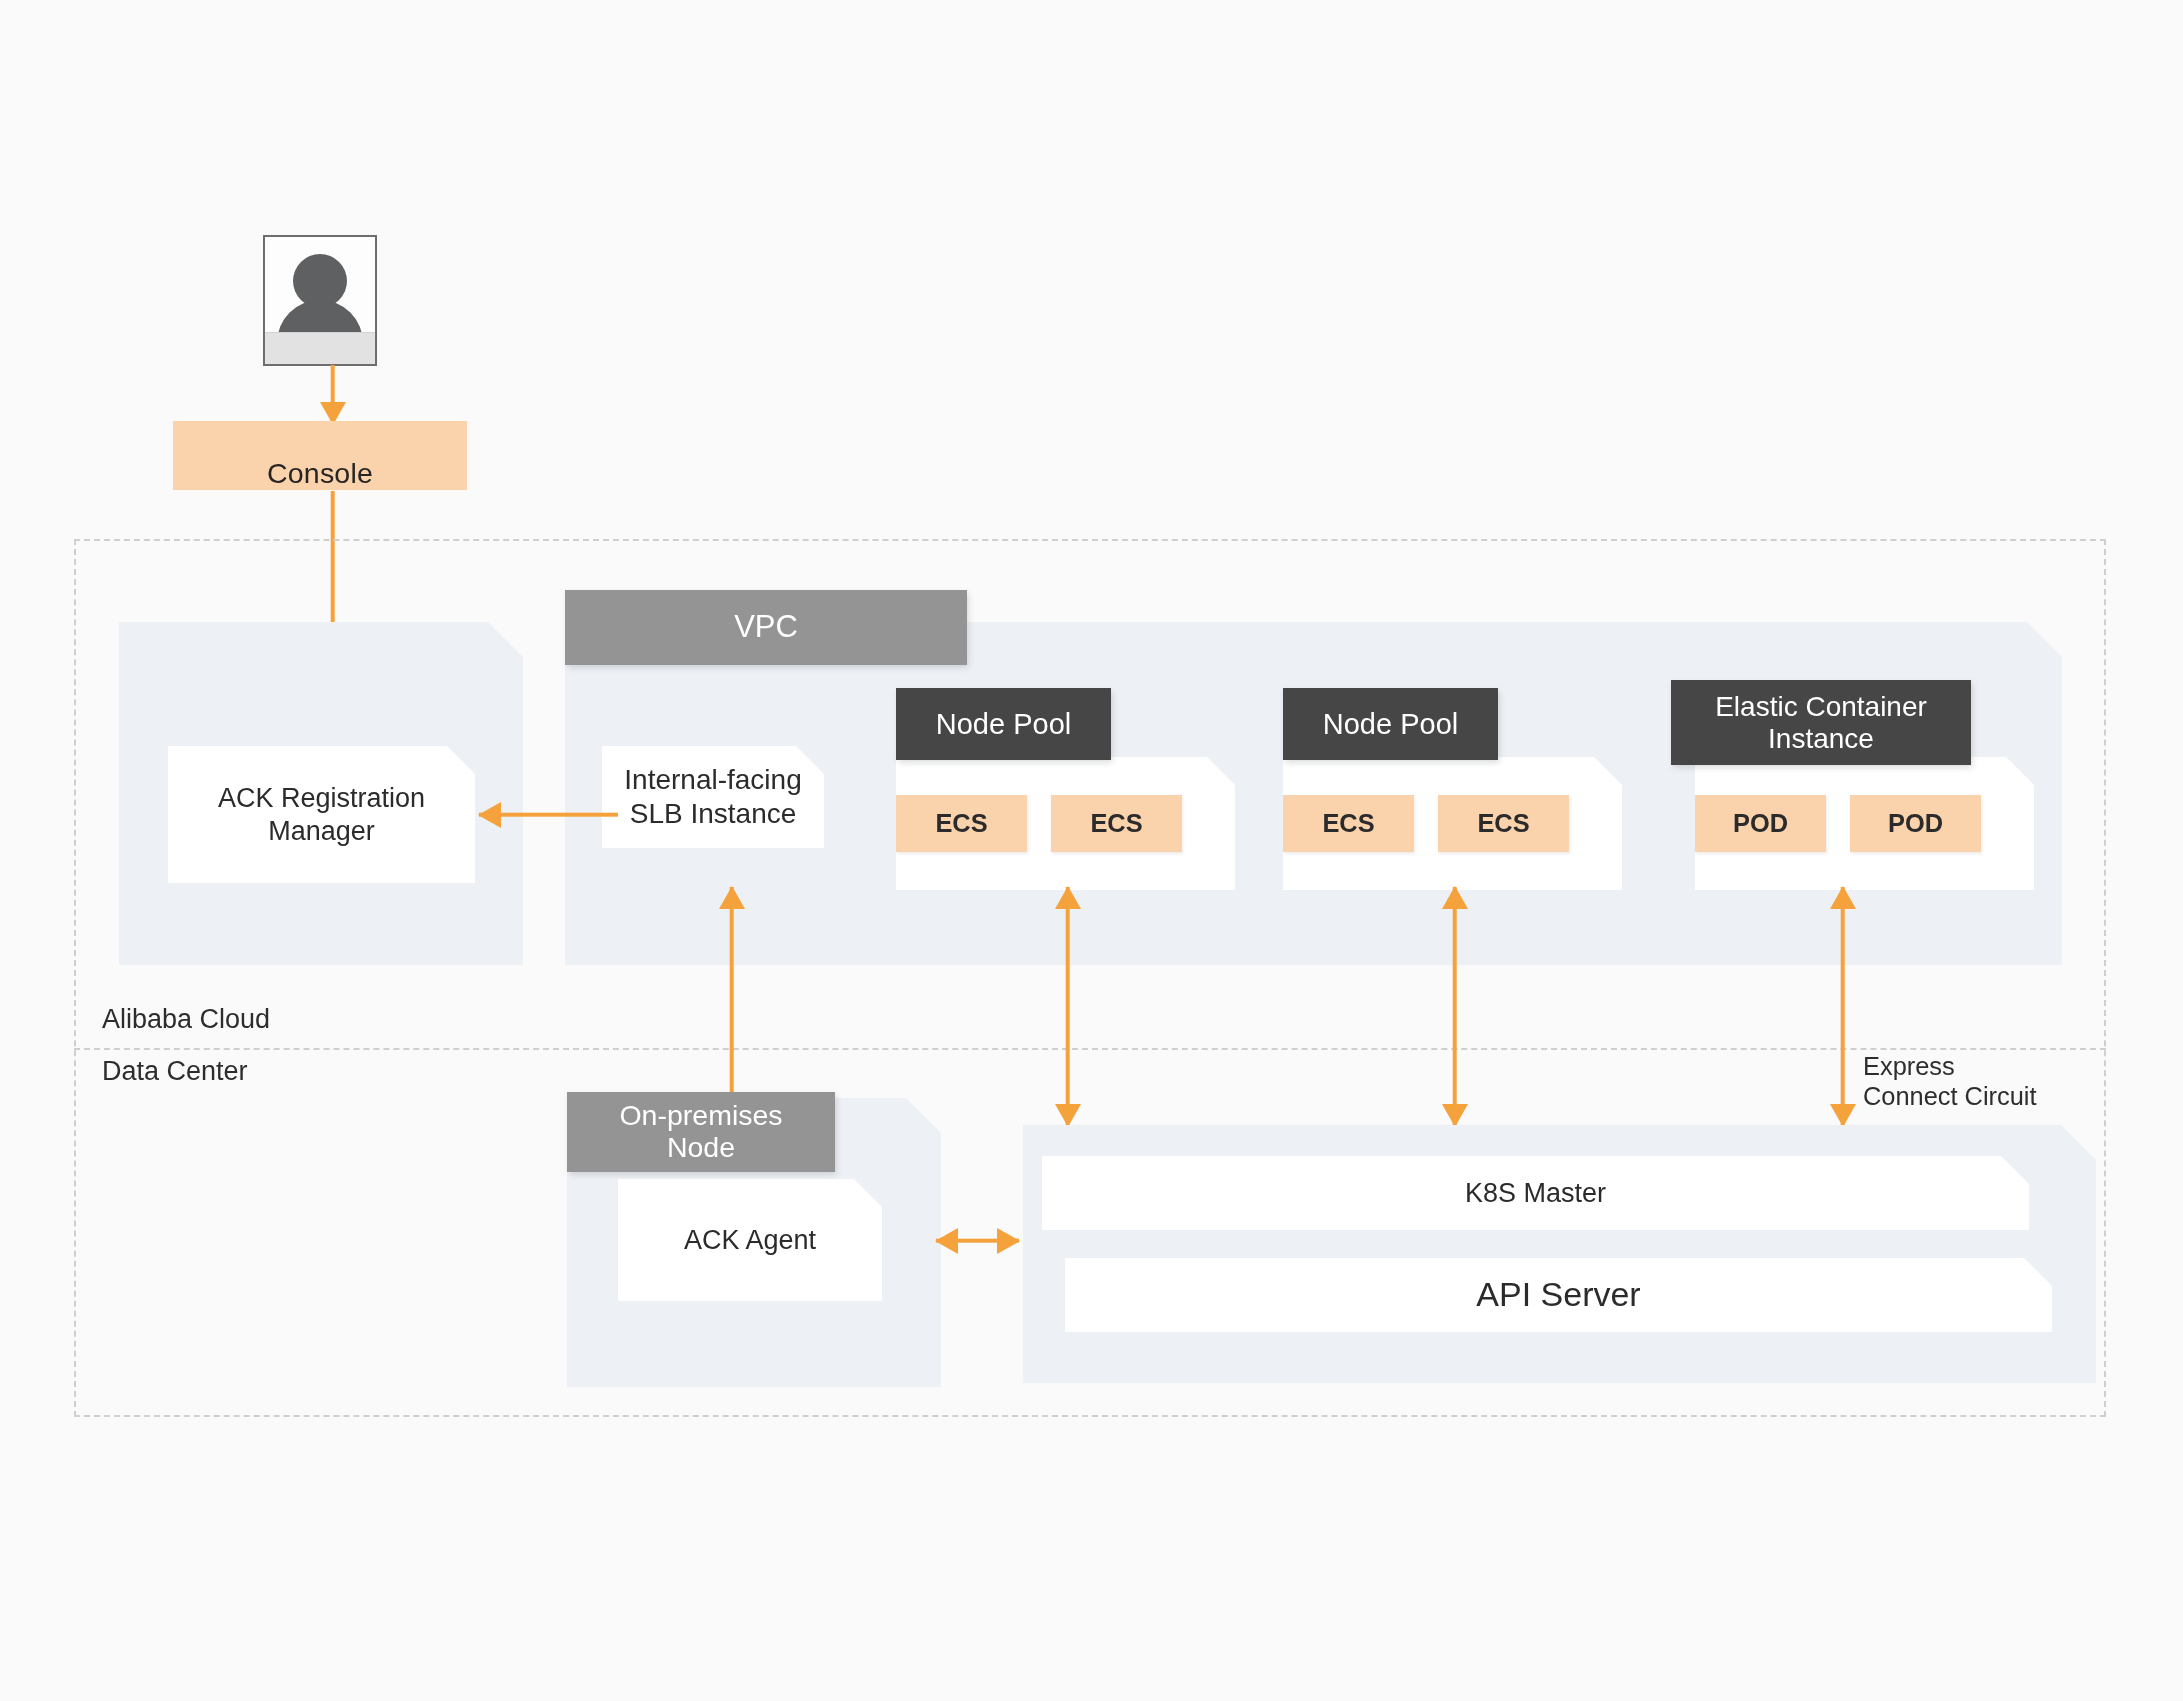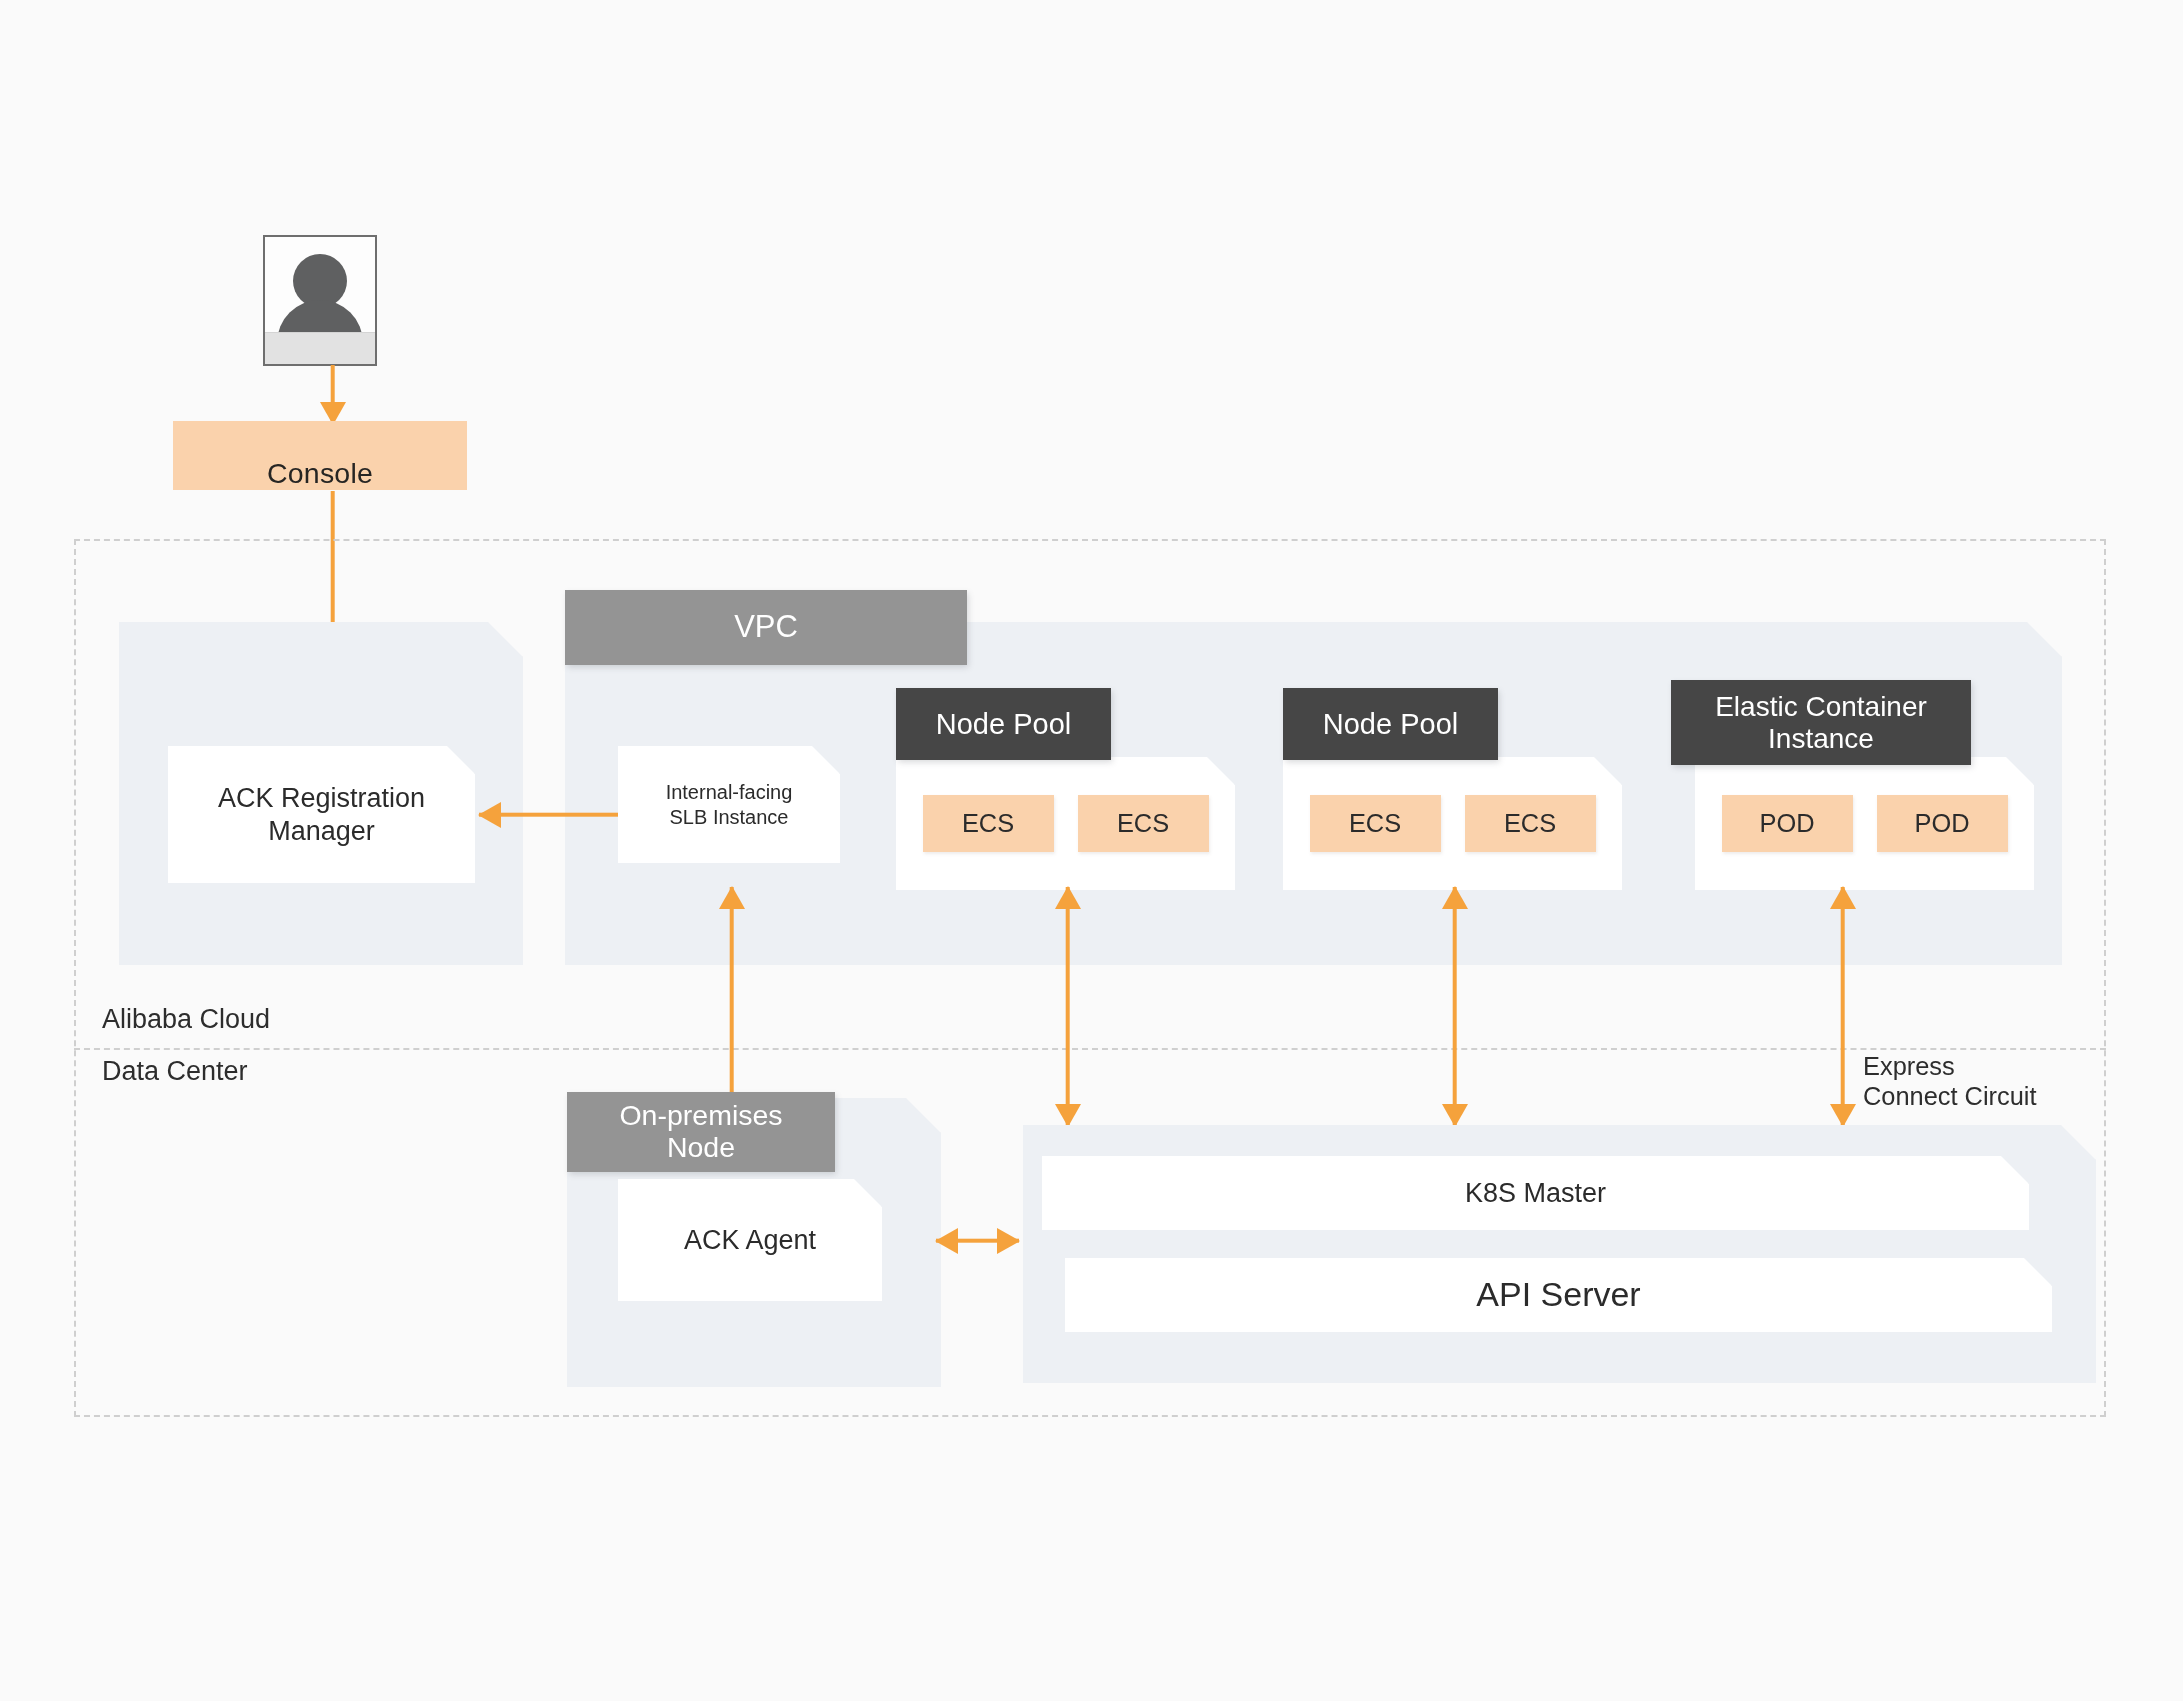--- a/index.html
+++ b/index.html
@@ -90,32 +90,32 @@
   
   .card {
     background: #FFFFFF;
     clip-path: polygon(0 0, calc(100% - 28px) 0, 100% 28px, 100% 100%, 0 100%);
     box-shadow: 3.1px 3.9px 7px rgba(110,118,130,.16);
     display: flex; align-items: center; justify-content: center;
     text-align: center; color: #2B2B2B; line-height: 1.22;
     white-space: pre-line;
   }
   .card-ackreg  { left: 168px; top: 746px; width: 307px; height: 137px; font-size: 27px; }
-  .card-slb     { left: 618px; top: 746px; width: 222px; height: 117px; font-size: 20px; }
+  .card-slb     { left: 602px; top: 746px; width: 222px; height: 102px; font-size: 28px; }
   .card-np1     { left: 896px; top: 757px; width: 339px; height: 133px; }
   .card-np2     { left: 1283px; top: 757px; width: 339px; height: 133px; }
   .card-eci     { left: 1671px; top: 757px; width: 339px; height: 133px; margin-left: 24px; }
   .card-ackagent{ left: 618px; top: 1179px; width: 264px; height: 122px; font-size: 27px; }
   .card-k8s     { left: 1042px; top: 1156px; width: 987px; height: 74px; font-size: 27px; }
   .card-api     { left: 1065px; top: 1258px; width: 987px; height: 74px; font-size: 34px; }
 
   
   .chip-row {
-    display: flex; align-items: center; justify-content: center;
-    gap: 24px; width: 100%;
+    display: flex; align-items: center; 
+    gap: 24px; width: 100%; font-weight: bold;
   }
   .chip {
     background: #FAD2AC; color: #2B2B2B;
     width: 131px; height: 57px;
     display: flex; align-items: center; justify-content: center;
     font-size: 25.4px;
     box-shadow: 0.8px 1.5px 3.1px rgba(120,110,100,.13);
   }
 
   

